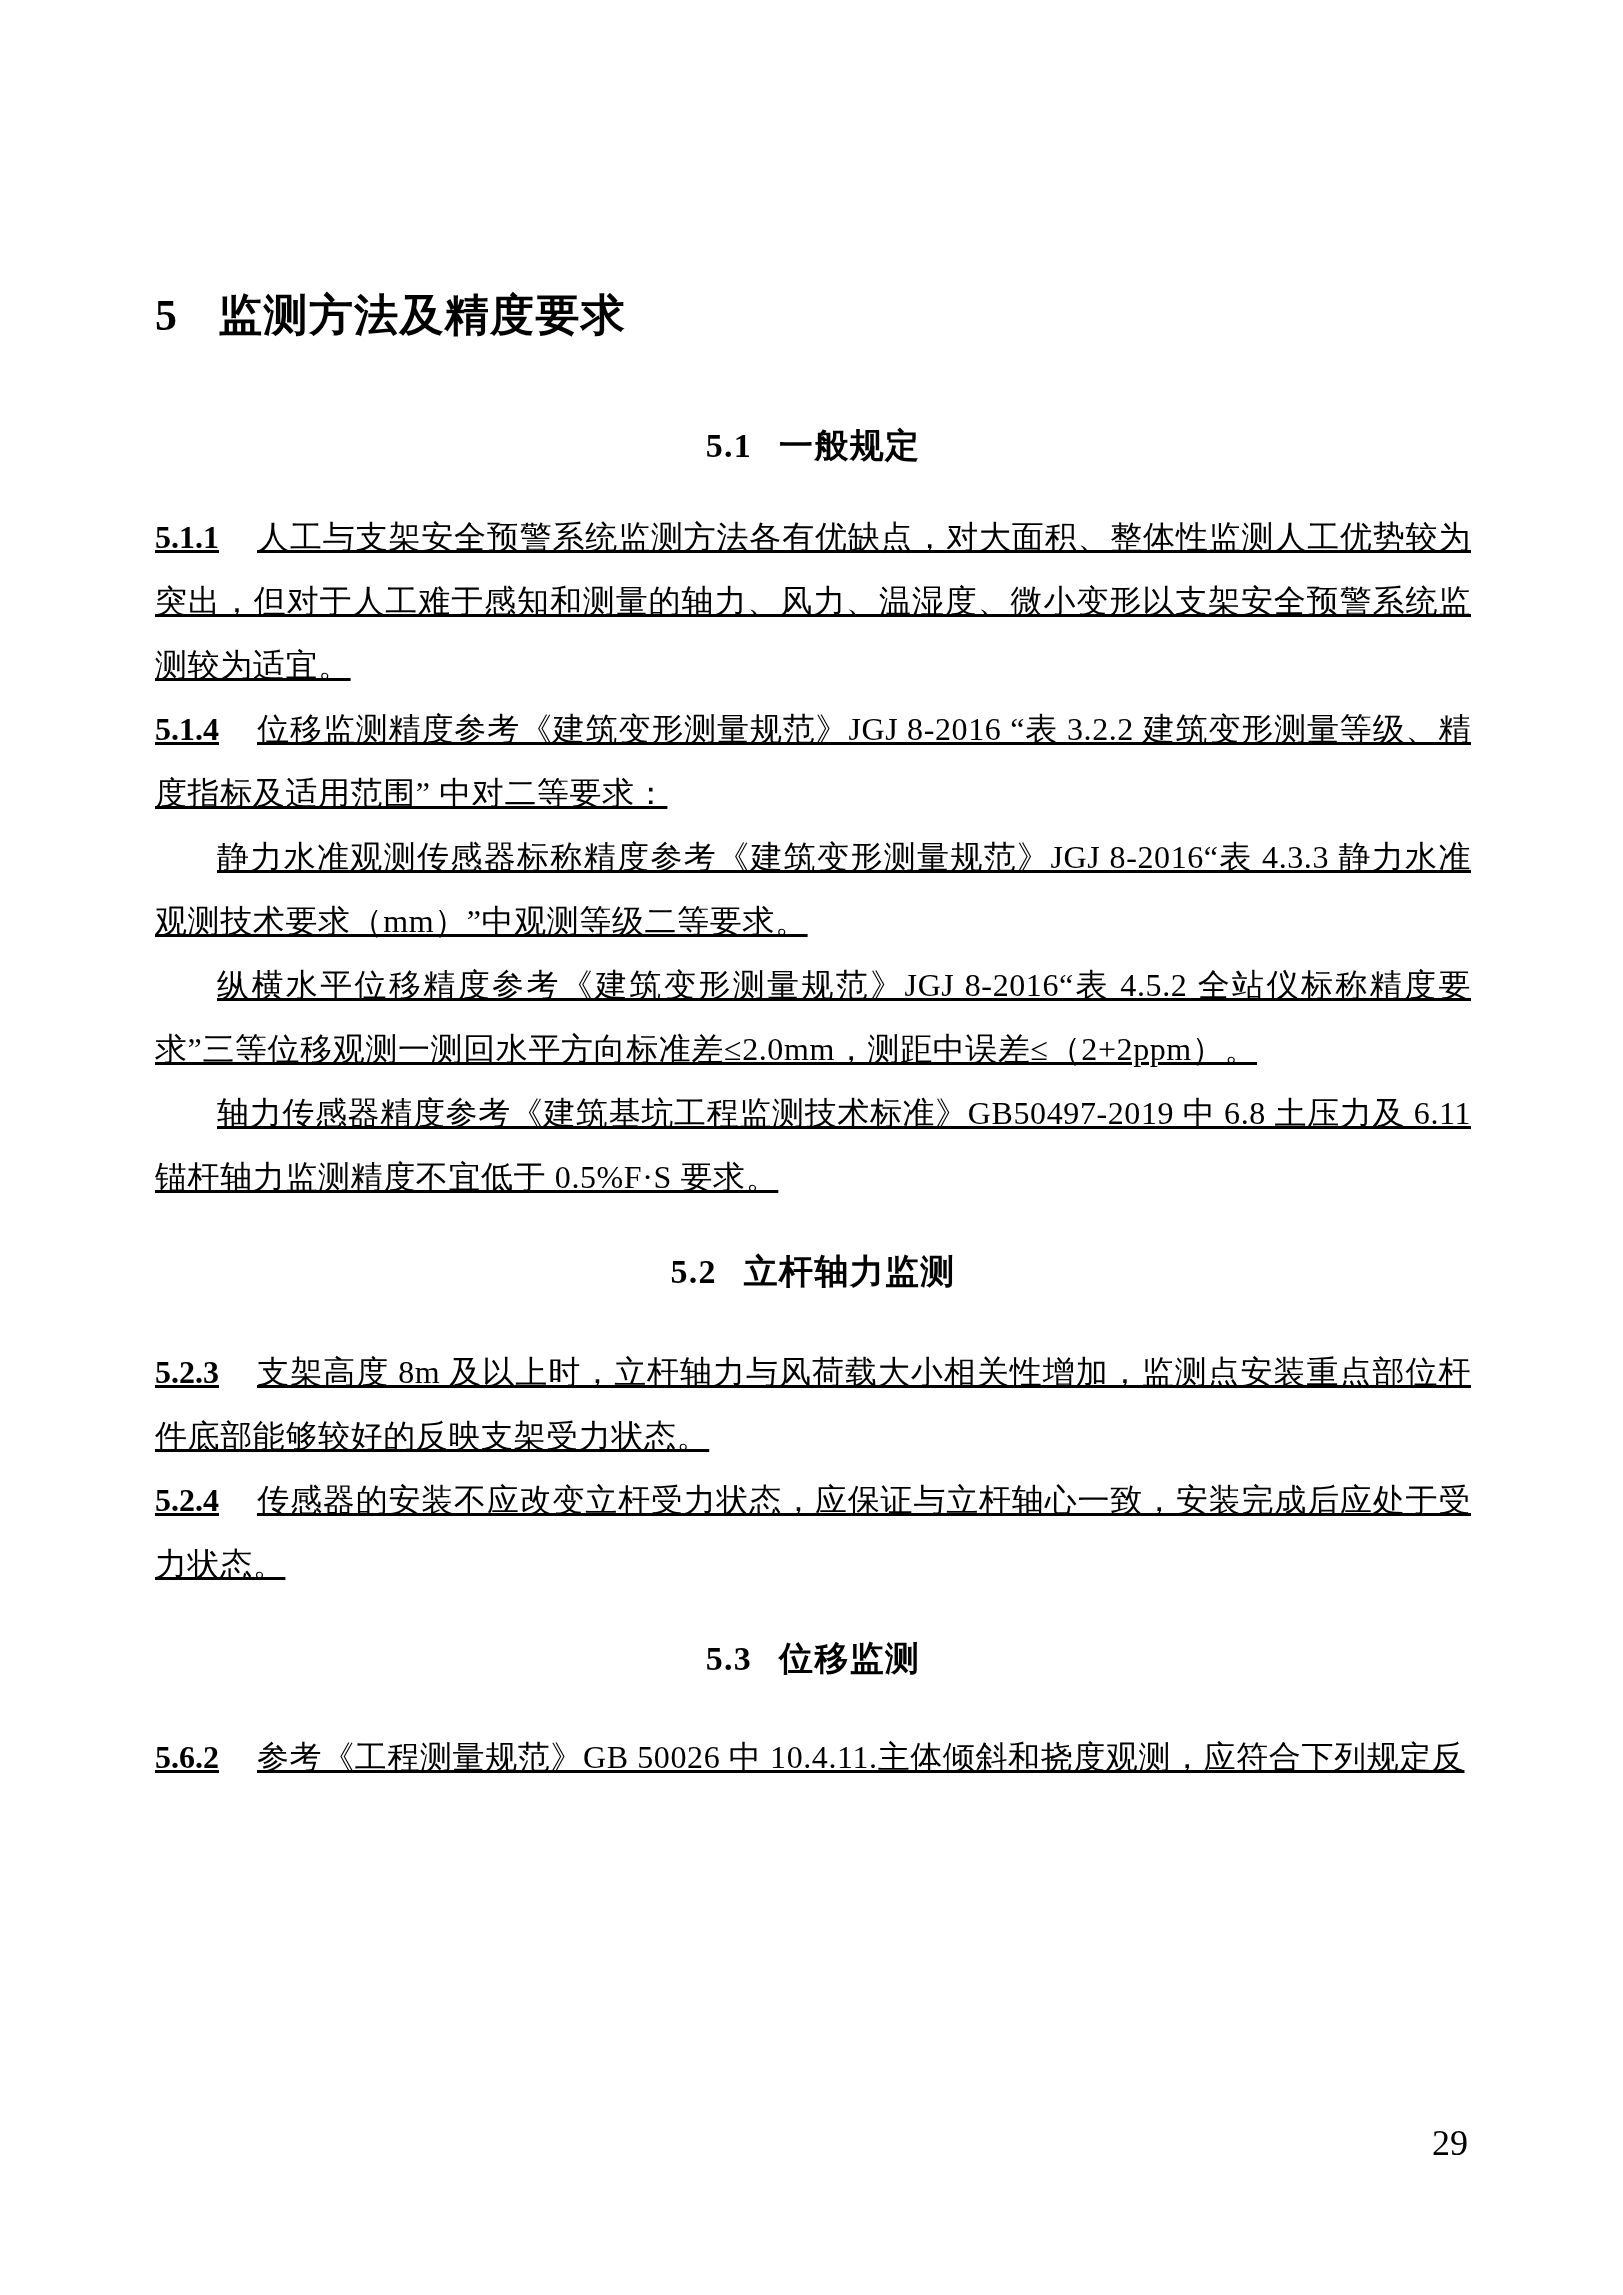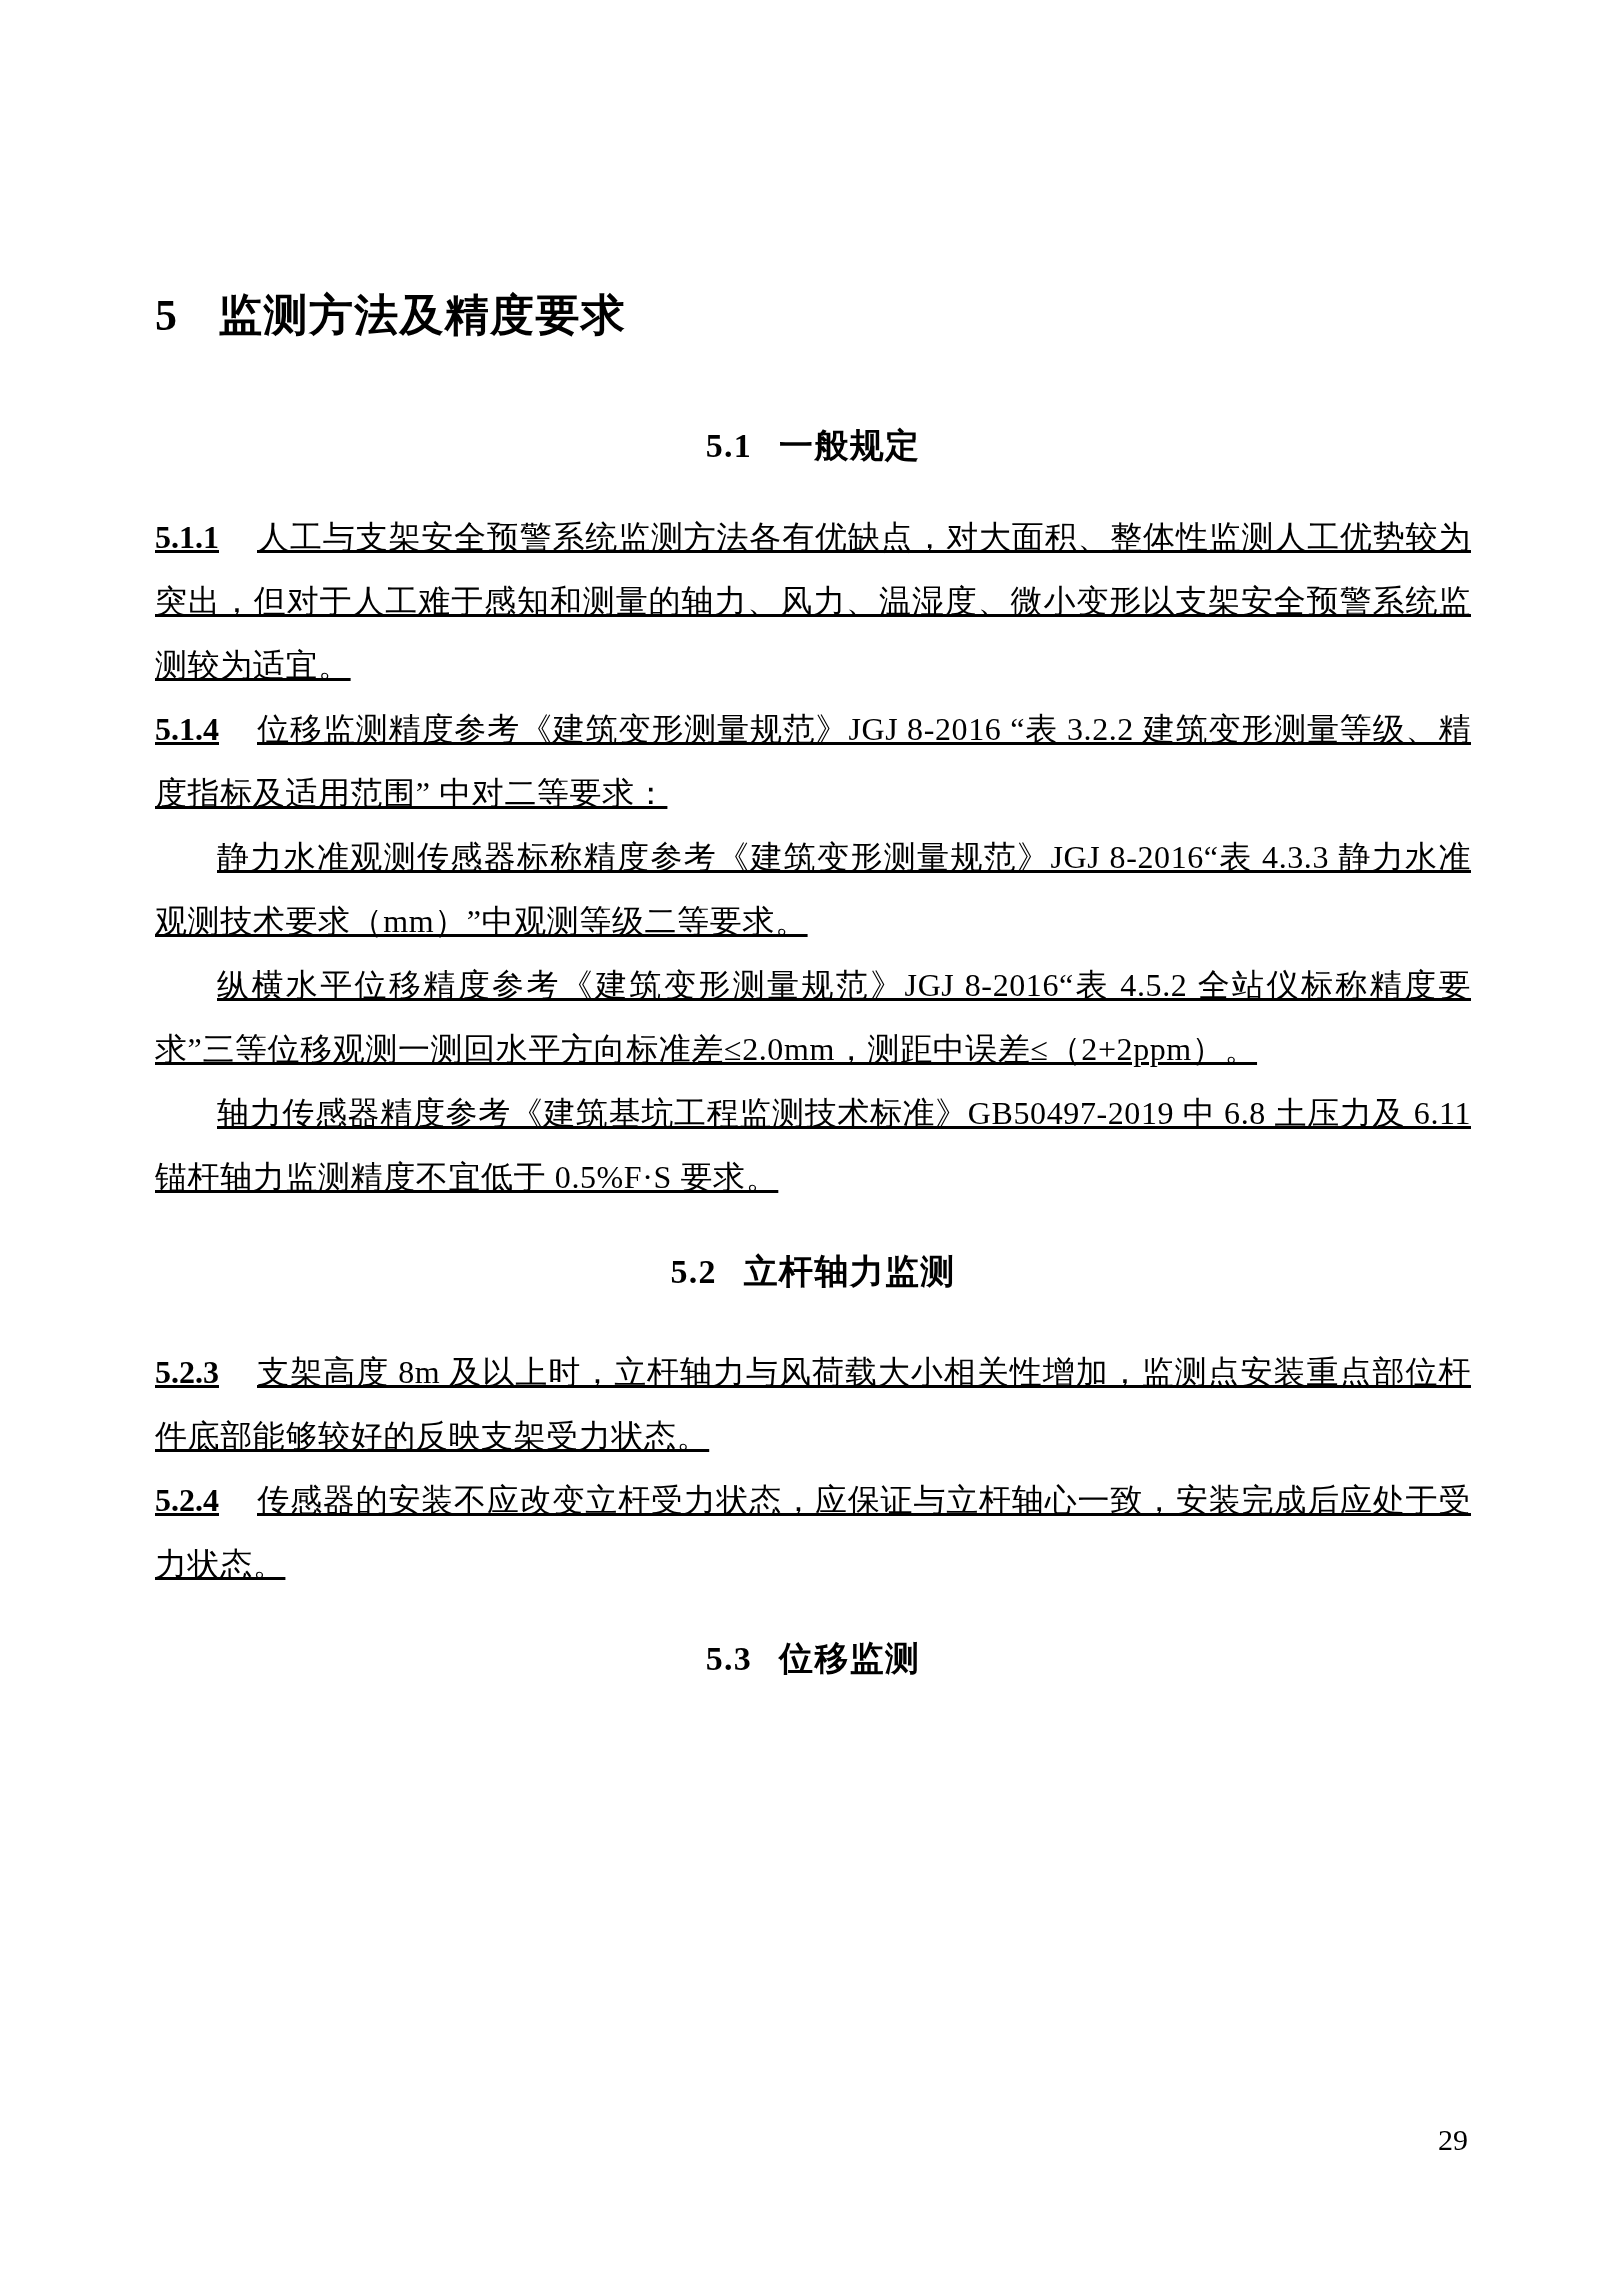--- a/index.html
+++ b/index.html
@@ -61,21 +61,21 @@
     }
     .clause-num {
       font-weight: bold;
       letter-spacing: 0;
       margin-right: 38px;
     }
     .page-number {
       position: absolute;
       top: 2122px;
       right: 156px;
-      font-size: 30px;
+      font-size: 36px;
       line-height: 1.2;
     }
   </style>
 </head>
 <body>
 
 <div class="content">
 
   <h1 class="doc-title">
     <span class="title-num">5</span><span>监测方法及精度要求</span>
@@ -96,17 +96,20 @@
     <span class="heading-num">5.2</span><span>立杆轴力监测</span>
   </h2>
   <div class="section-body section-body--52">
     <p class="clause"><span class="clause-num">5.2.3</span><span>支架高度 8m 及以上时，立杆轴力与风荷载大小相关性增加，监测点安装重点部位杆件底部能够较好的反映支架受力状态。</span></p>
     <p class="clause"><span class="clause-num">5.2.4</span><span>传感器的安装不应改变立杆受力状态，应保证与立杆轴心一致，安装完成后应处于受力状态。</span></p>
   </div>
 
   <h2 class="section-heading section-heading--53">
     <span class="heading-num">5.3</span><span>位移监测</span>
   </h2>
+  <div class="section-body section-body--53">
+    <p class="clause"><span class="clause-num">5.6.2</span><span>参考《工程测量规范》GB 50026 中 10.4.11.主体倾斜和挠度观测，应符合下列规定反</span></p>
+  </div>
 
 </div>
 
 <div class="page-number">29</div>
 
 
 </body></html>

